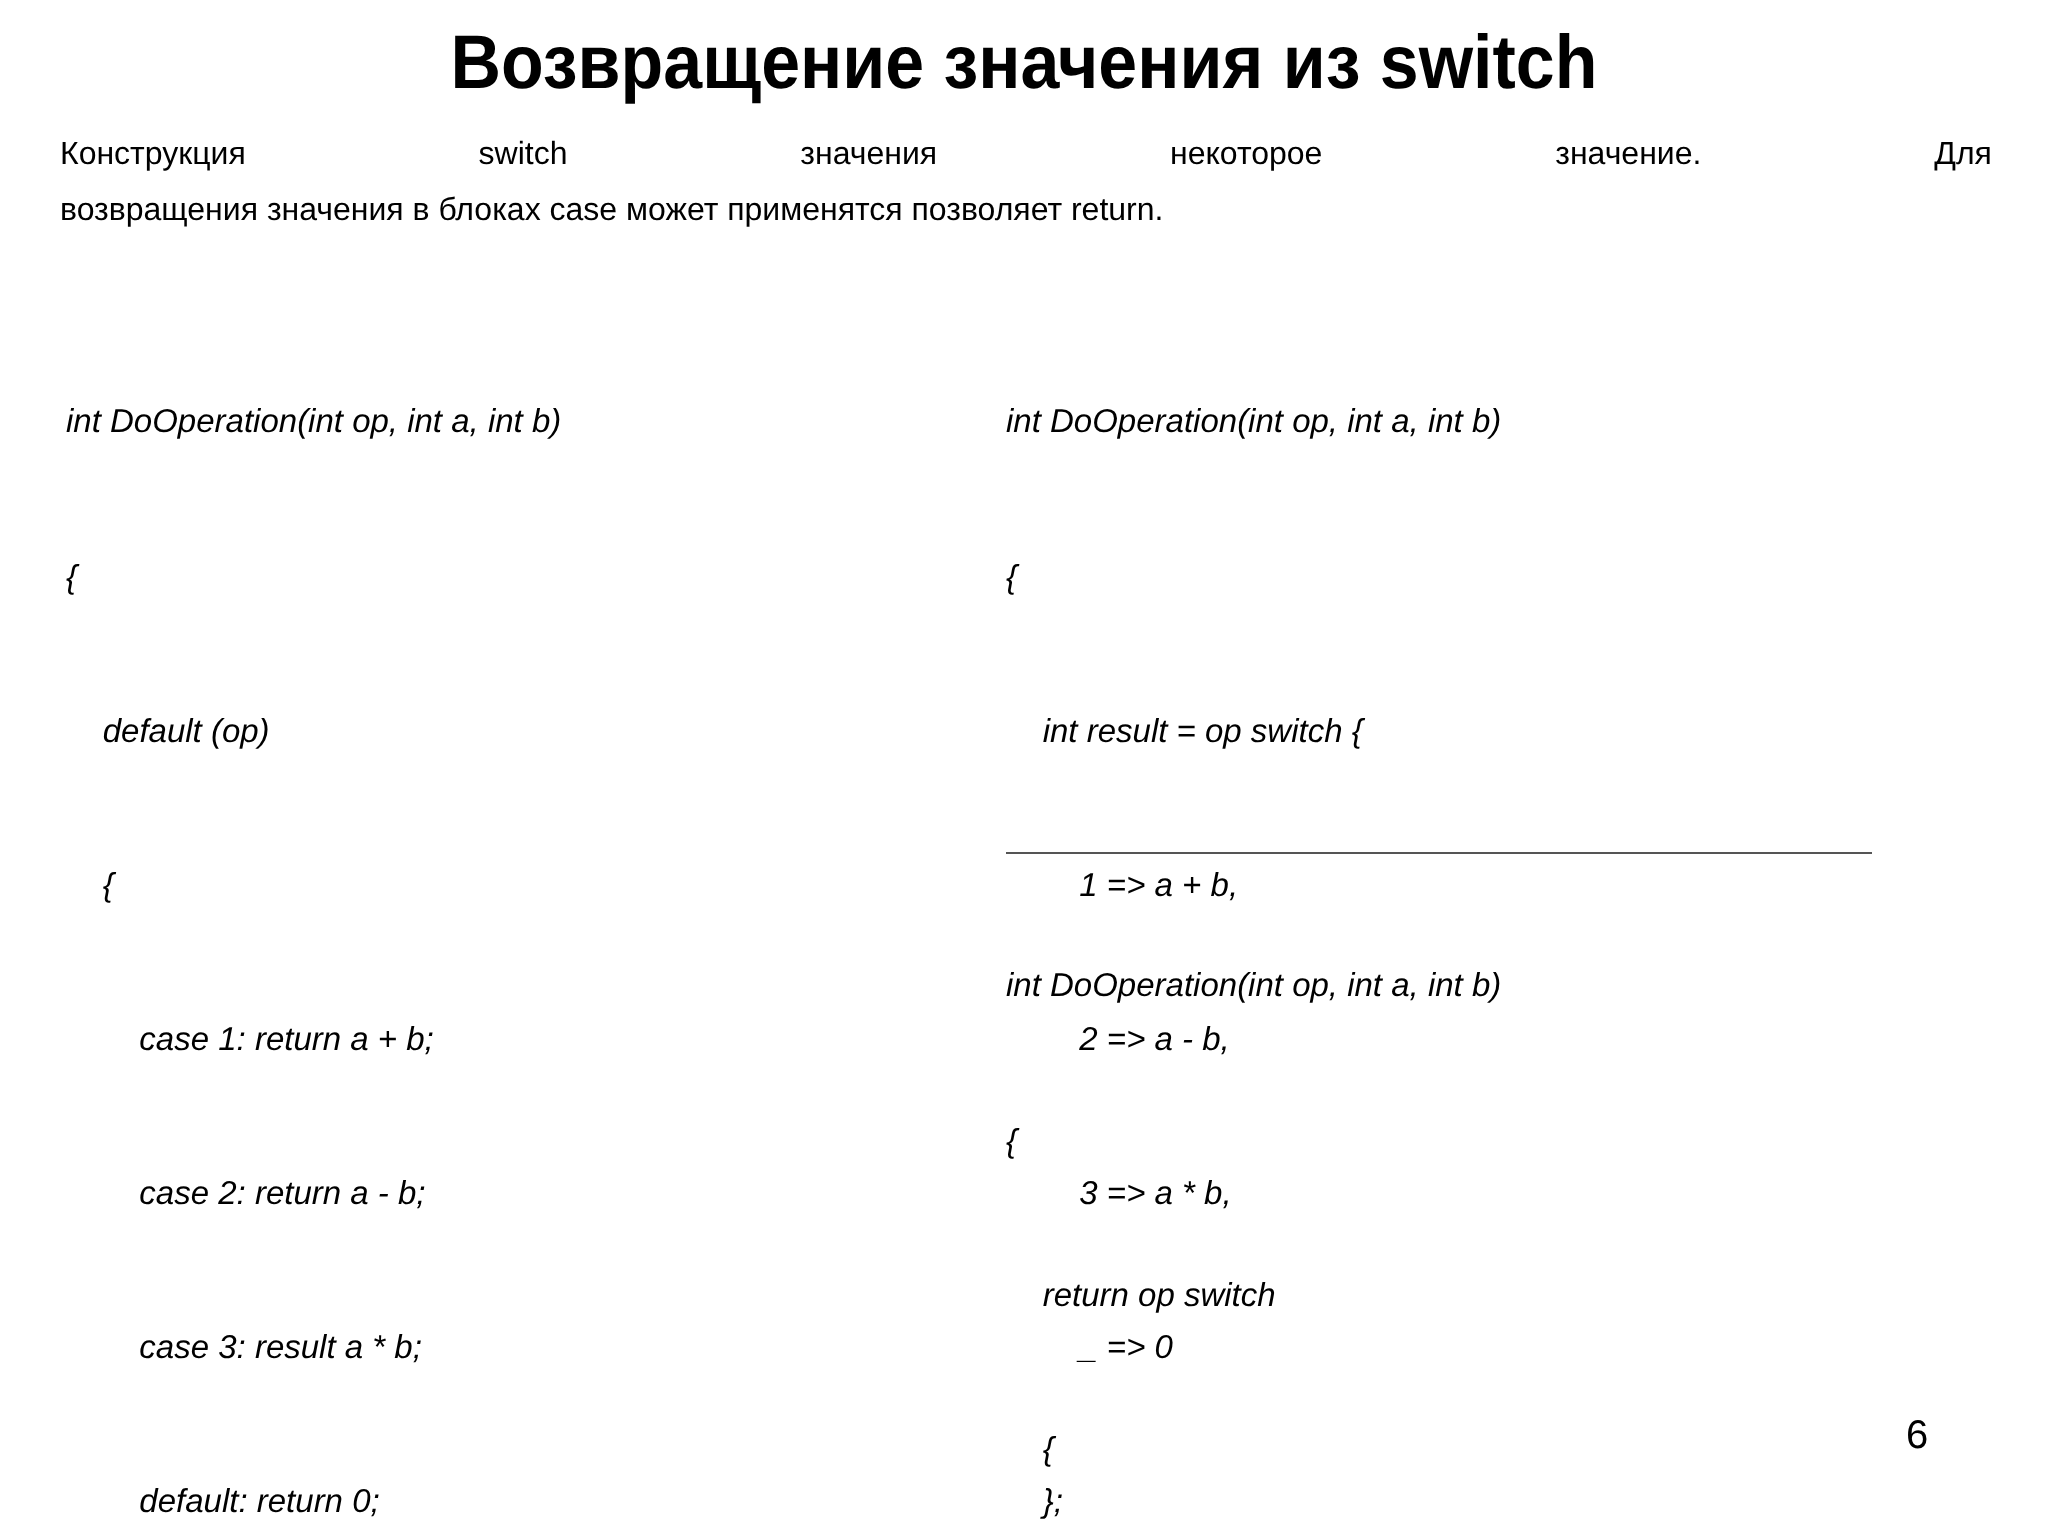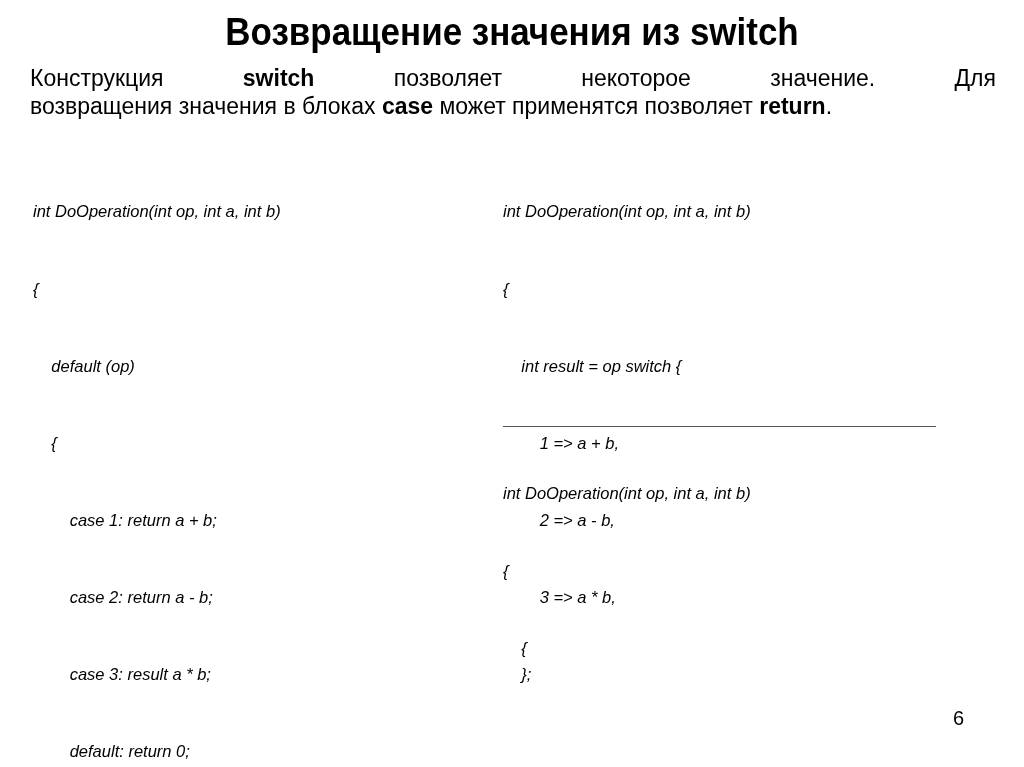--- a/index.html
+++ b/index.html
@@ -1,37 +1,37 @@
 <!DOCTYPE html>
 <html><head>
   <meta charset="utf-8">
   <style>
     html, body { margin:0; padding:0; background:#ffffff; }
     body { width:1024px; height:767px; position:relative; overflow:hidden; color:#000; font-family:"Liberation Sans", sans-serif; }
     .title { position:absolute; left:0; width:1024px; top:8px; text-align:center; font-weight:bold; font-size:38px; line-height:48px; transform:scaleX(0.92); }
-    .intro { position:absolute; left:30px; width:966px; top:64px; font-size:23px; line-height:28px; text-align:justify; text-align-last:left; }
-    .intro b { font-weight:bold; }
+    .intro { position:absolute; left:30px; width:966px; top:64px; font-size:16px; line-height:28px; text-align:justify; text-align-last:left; }
+    .intro b { font-weight:normal; }
     .intro .l1 { display:flex; justify-content:space-between; }
     .code { position:absolute; font-size:16.5px; line-height:25.7px; white-space:pre; }
     .code .line { height:25.7px;font-style:italic; }
     .col-left { left:33px; top:148px; }
     .col-right { left:503px; top:148px; }
     .divider { position:absolute; left:503px; top:426px; width:433px; height:1px; background:#555; }
     .page-number { position:absolute; left:953px; top:707px; font-size:20px; }
   </style>
 </head>
 <body>
 
 <div class="title">Возвращение значения из switch</div>
 
 <div class="intro">
   <div class="l1">
     <span>Конструкция</span>
     <b>switch</b>
-    <span>позволяет</span>
+    <span>значения</span>
     <span>некоторое</span>
     <span>значение.</span>
     <span>Для</span>
   </div>
   <div class="l2" style="white-space:pre;"><span>возвращения значения в блоках </span><b>case</b><span> может применятся позволяет </span><b>return</b><span>.</span></div>
 </div>
 
 <div class="code col-left">
   <div class="line">int DoOperation(int op, int a, int b)</div>
   <div class="line">{</div>
@@ -51,30 +51,32 @@
   
 </div>
 
 <div class="code col-right">
   <div class="line">int DoOperation(int op, int a, int b)</div>
   <div class="line">{</div>
   <div class="line">    int result = op switch {</div>
   <div class="line">        1 =&gt; a + b,</div>
   <div class="line">        2 =&gt; a - b,</div>
   <div class="line">        3 =&gt; a * b,</div>
+  <div class="line">        _ =&gt; 0</div>
   <div class="line">    };</div>
   
   
 </div>
 
 <div class="divider"></div>
 
 <div class="code col-right" style="top:430px;">
   <div class="line">int DoOperation(int op, int a, int b)</div>
   <div class="line">{</div>
+  <div class="line">    return op switch</div>
   <div class="line">    {</div>
   
   
   
   
   
 </div>
 
 <div class="page-number">6</div>
 

